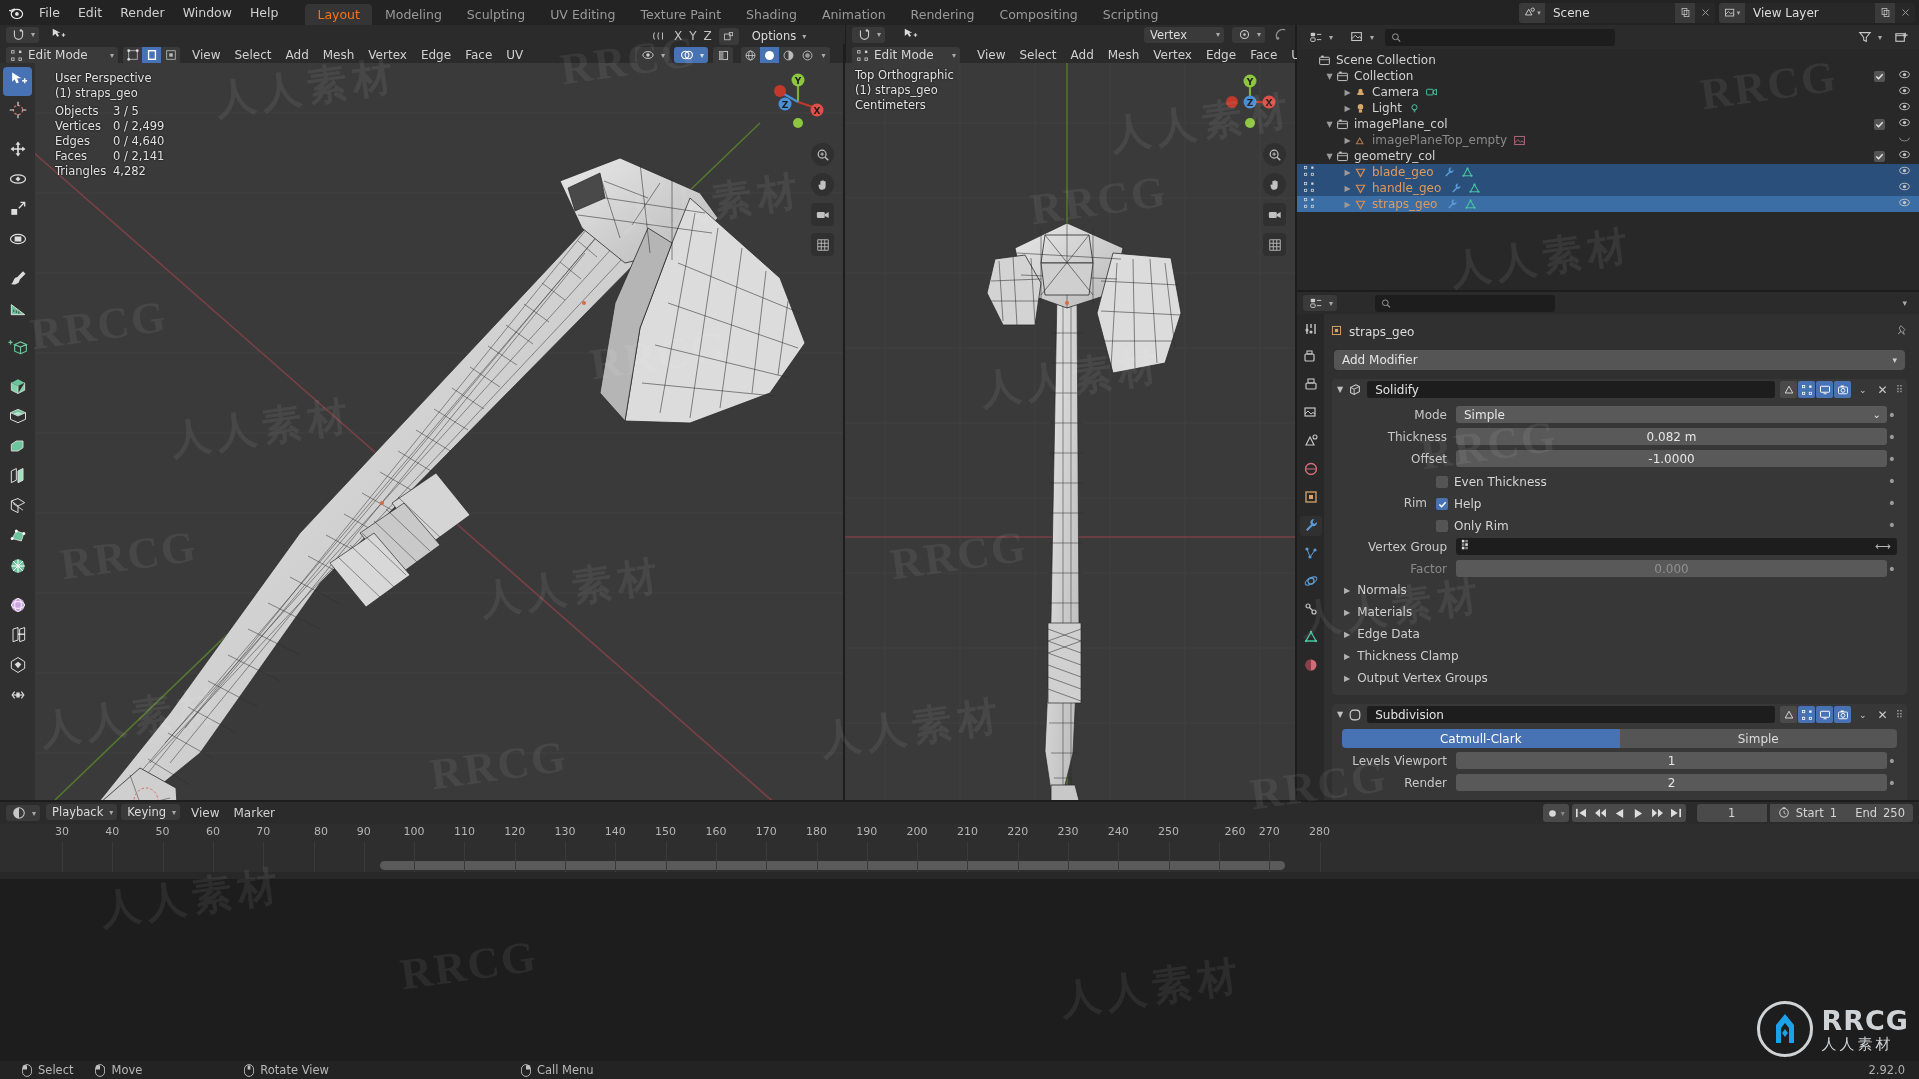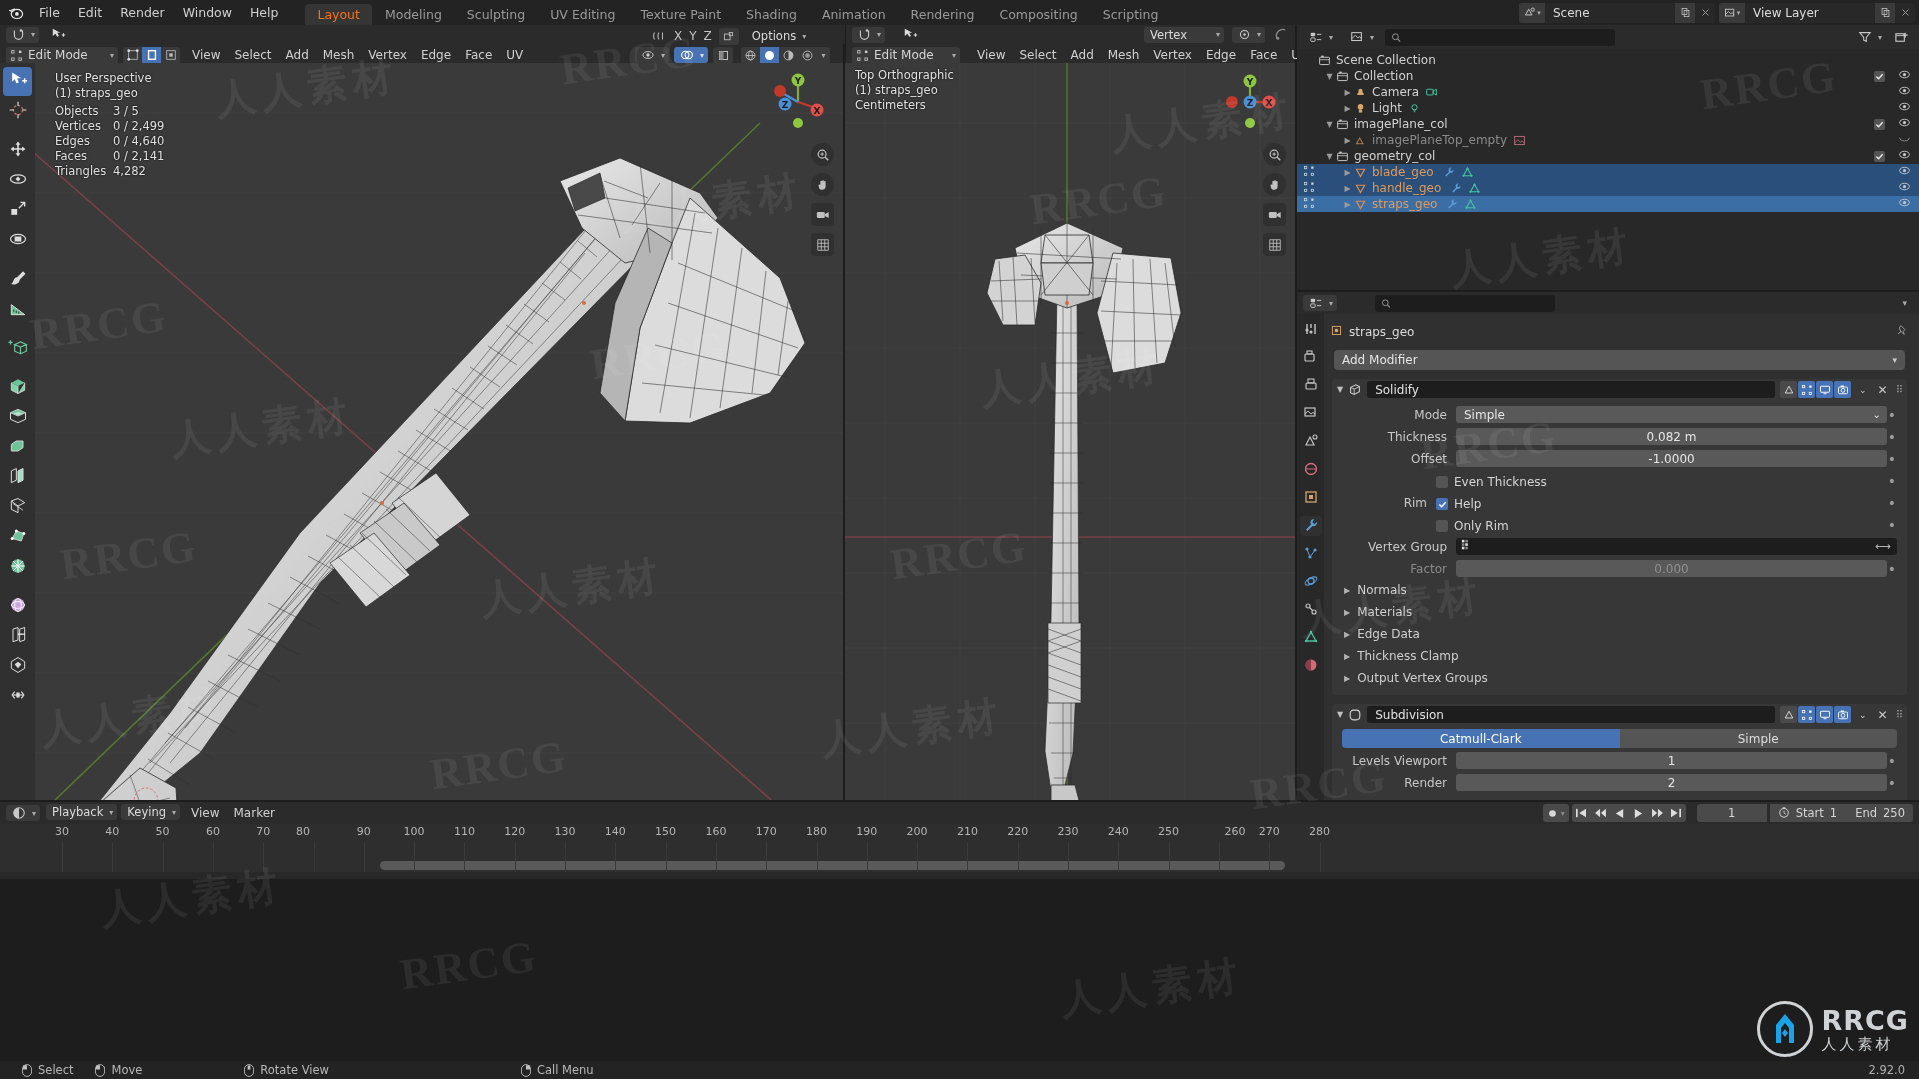--- a/index.html
+++ b/index.html
@@ -1669,21 +1669,21 @@
           </div>
         </div>
       </div>
     </div>
     <div class="tl-ruler" id="tlRuler">
         <div class="tl-tick" style="left: 62px;">30</div>
         <div class="tl-tick" style="left: 112.3px;">40</div>
         <div class="tl-tick" style="left: 162.6px;">50</div>
         <div class="tl-tick" style="left: 212.9px;">60</div>
         <div class="tl-tick" style="left: 263.2px;">70</div>
-        <div class="tl-tick" style="left: 303px; text-align: center;">80</div>
+        <div class="tl-tick" style="left: 321px; text-align: center;">80</div>
         <div class="tl-tick" style="left: 363.8px;">90</div>
         <div class="tl-tick" style="left: 414.1px;">100</div>
         <div class="tl-tick" style="left: 464.4px;">110</div>
         <div class="tl-tick" style="left: 514.7px;">120</div>
         <div class="tl-tick" style="left: 565px;">130</div>
         <div class="tl-tick" style="left: 615.3px;">140</div>
         <div class="tl-tick" style="left: 665.6px;">150</div>
         <div class="tl-tick" style="left: 715.9px;">160</div>
         <div class="tl-tick" style="left: 766.2px;">170</div>
         <div class="tl-tick" style="left: 816.5px;">180</div>

